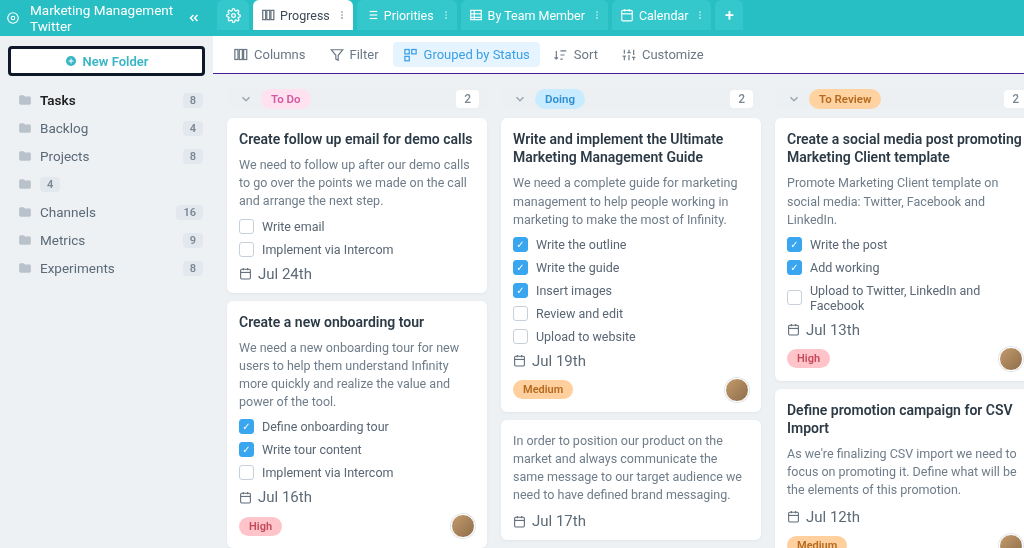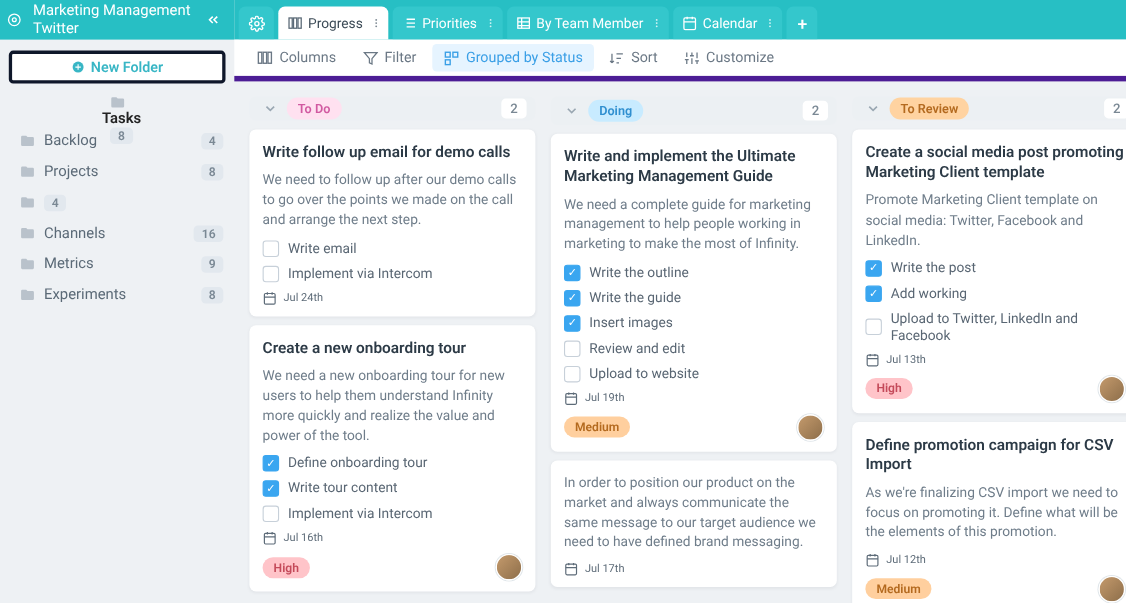--- a/index.html
+++ b/index.html
@@ -5,47 +5,47 @@
   * { box-sizing: border-box; margin: 0; padding: 0; }
   body { font-family: -apple-system, BlinkMacSystemFont, "Segoe UI", Roboto, Helvetica, Arial, sans-serif; font-size: 13px; color: #333; background: #eef1f4; width:1024px; height:548px; overflow:hidden; }
   .app { display:flex; height:100%; }
   .sidebar { width:213px; flex-shrink:0; display:flex; flex-direction:column; }
   .sb-header { background:#27bfc4; color:#fff; height:36px; display:flex; align-items:center; padding:0 6px; gap:6px; }
   .sb-title { flex:1; font-size:13.5px; padding-left:4px;}
   .sb-collapse { color:#fff; padding:4px 6px; cursor:pointer;}
   .new-folder { margin:10px 8px 6px 8px; background:#fff; border:3px solid #0f172a; color:#38b6c5; font-weight:600; border-radius:4px; height:30px; display:flex; align-items:center; justify-content:center; gap:6px; cursor:pointer;}
   .folders { padding: 4px 0; }
   .folder-row { display:flex; align-items:center; height:28px; padding:0 10px 0 18px; color:#5b6a77; cursor:pointer; }
-  .folder-row.active { color:#222; font-weight:600;flex-direction:column;}
+  .folder-row.active { color:#222; font-weight:600;}
   .folder-row .ficon { color:#b9c2cb; margin-right:8px; }
   .folder-row .label { flex:1; font-size:13.5px;}
   .badge { background:#e2e8ee; color:#7a8894; border-radius:4px; font-size:11px; padding:1px 7px; font-weight:600;}
   .main { flex:1; display:flex; flex-direction:column; min-width:0;}
-  .tabs { background:#27bfc4; height:36px; display:flex; align-items:flex-end; padding-left:4px; gap:4px;}
+  .tabs { background:#27bfc4; height:36px; display:flex; padding-left:4px; gap:4px;}
   .tab { background:#34c7cc; color:#fff; border-radius:6px 6px 0 0; height:30px; display:flex; align-items:center; padding:0 6px 0 8px; gap:5px; font-size:12.5px; cursor:pointer;}
   .tab .dots { opacity:.8; padding-left:2px;}
   .tab.active { background:#fff; color:#3b4a56; }
   .tab.settings { width:32px; justify-content:center; padding:0; }
   .tab.add { width:28px; justify-content:center; padding:0; font-size:16px; font-weight:500;}
-  .toolbar { background:#fff; height:38px; border-bottom:5px solid #4c1d95; display:flex; align-items:center; gap:4px; padding:0 10px; color:#6b7885; font-size:13px;}
+  .toolbar { background:#fff; height:38px; border-bottom:1px solid #4c1d95; display:flex; align-items:center; gap:4px; padding:0 10px; color:#6b7885; font-size:13px;}
   .tbtn { display:flex; align-items:center; gap:6px; padding:5px 10px; border-radius:4px; cursor:pointer;}
   .tbtn.active { background:#e6f4ff; color:#3a9fe6; }
   .board { flex:1; display:flex; gap:14px; padding:14px; overflow:auto;}
   .col { width:260px; flex-shrink:0; display:flex; flex-direction:column; gap:8px;}
   .col-head { background:#ecf0f3; border-radius:6px; height:36px; display:flex; align-items:center; padding:0 8px; }
   .col-head .chev { color:#9aa7b2; padding:4px; cursor:pointer;}
   .pill { border-radius:12px; font-size:11.5px; font-weight:600; padding:3px 10px; margin-left:4px;}
   .count { margin-left:auto; background:#fff; color:#7a8894; border-radius:4px; font-size:12px; padding:2px 8px; font-weight:500;}
   .card { background:#fff; border-radius:6px; padding:12px 12px 10px 12px; box-shadow:0 1px 3px rgba(30,40,50,.06); display:flex; flex-direction:column; gap:8px; position:relative; cursor:pointer;}
   .card-title { font-weight:600; font-size:14px; color:#2c3a46; line-height:1.3;}
   .card-desc { color:#6f7d8a; font-size:12.5px; line-height:1.45;}
   .check-row { display:flex; align-items:center; gap:8px; font-size:12.5px; color:#596673;}
   .cbox { width:15px; height:15px; border:1.5px solid #c7d0d9; border-radius:3px; flex-shrink:0; display:flex; align-items:center; justify-content:center; font-size:10px; color:#fff;}
   .cbox.checked { background:#3aa6f0; border-color:#3aa6f0; }
-  .date-row { display:flex; align-items:center; gap:6px; color:#5d6b78; font-size:10px;}
+  .date-row { display:flex; align-items:center; gap:6px; color:#5d6b78; font-size:15px;}
   .foot { display:flex; align-items:center; }
   .prio { border-radius:12px; font-size:11px; font-weight:600; padding:3px 10px;}
   .ava { width:24px; height:24px; border-radius:50%; background:linear-gradient(135deg,#c49a6c,#8d6e4a); margin-left:auto; border:1px solid #fff; box-shadow:0 0 0 1px #e0e6ea;}
   svg { display:block; }
 </style>
 </head>
 <body>
 
 <div class="app">
 
@@ -272,21 +272,21 @@
           <div class="col-head">
             <span class="chev">
               <svg width="14" height="14" viewBox="0 0 24 24" fill="none" stroke="currentColor" stroke-width="2.5">
                 <polyline points="6 9 12 15 18 9"></polyline>
               </svg>
             </span>
             <span class="pill" style="background:#ffe1f0;color:#d15aa1">To Do</span>
             <span class="count">2</span>
           </div>
           <div class="card">
-            <div class="card-title">Write follow up email for demo calls</div>
+            <div class="card-title">Create follow up email for demo calls</div>
             <div class="card-desc">We need to follow up after our demo calls to go over the points we made on the call and arrange the next step.</div>
             <div class="check-row">
               <span class="cbox"></span>
               <span>Write email</span>
             </div>
             <div class="check-row">
               <span class="cbox"></span>
               <span>Implement via Intercom</span>
             </div>
             <div class="date-row">

